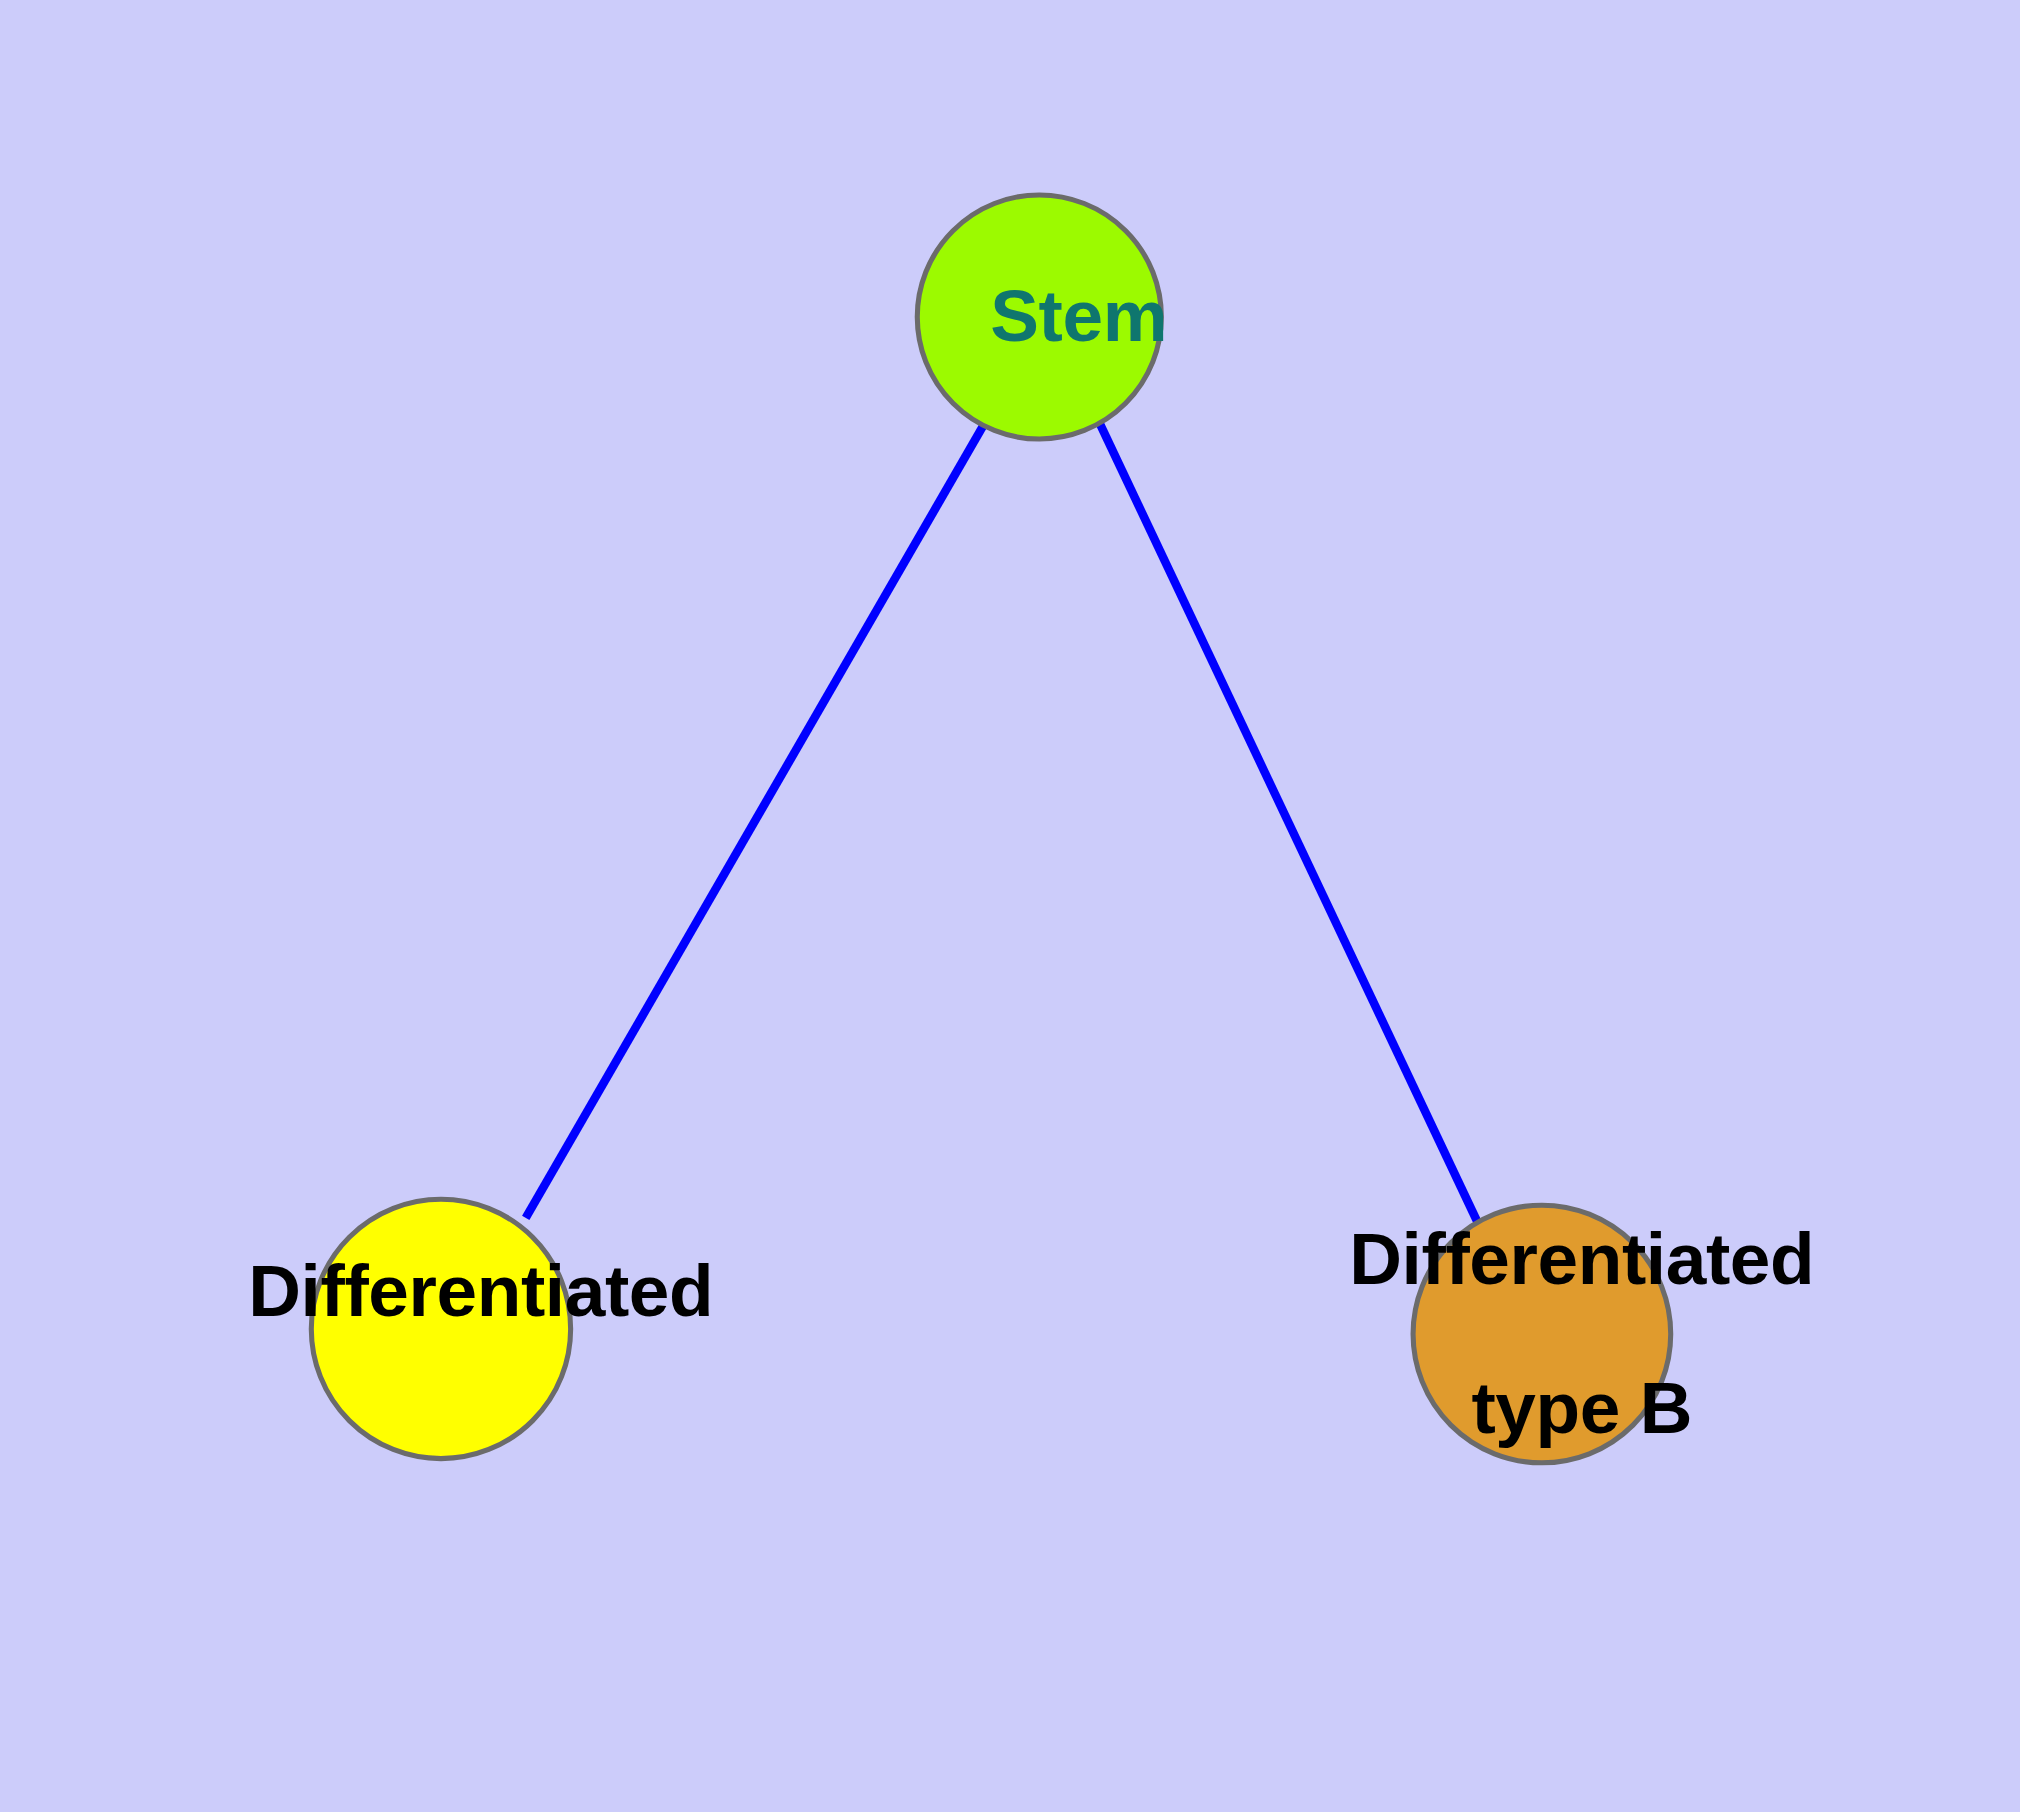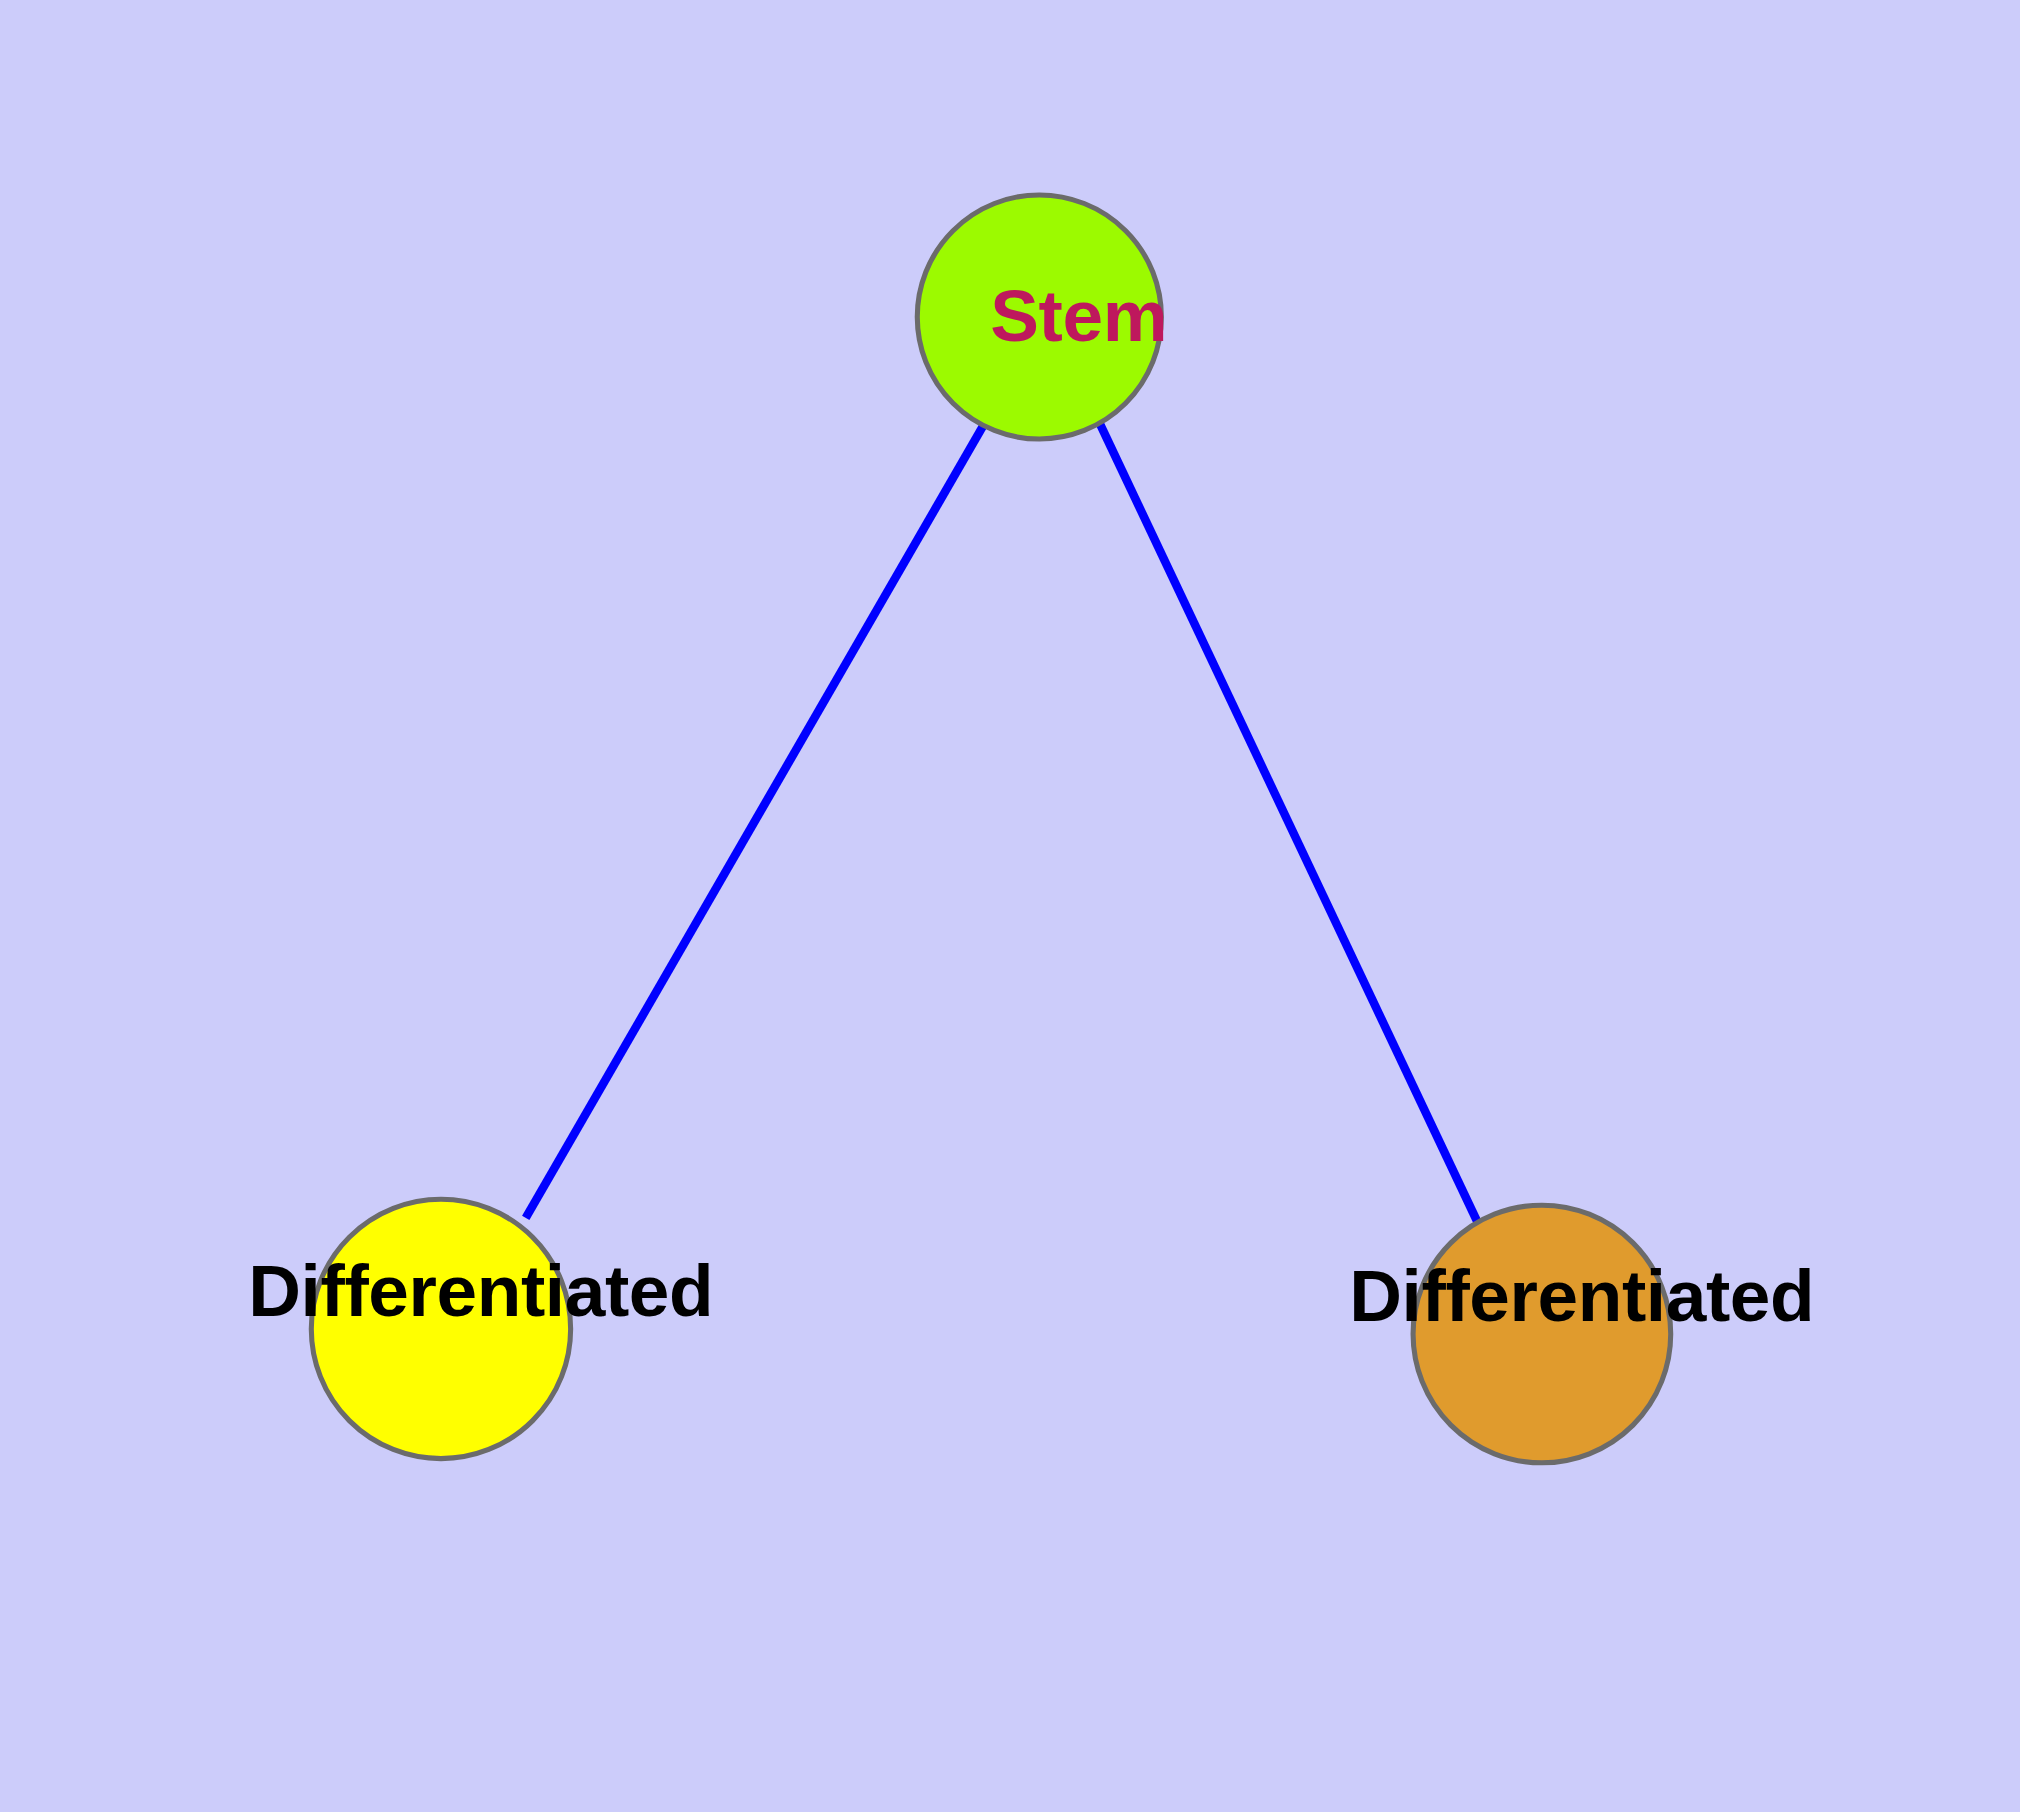--- a/index.html
+++ b/index.html
@@ -46,26 +46,27 @@
       <line id="edge-0" stroke-width="10" stroke-linecap="butt" x1="1160" y1="502" x2="620" y2="1437" stroke="#0000ff"></line>
       <line id="edge-1" stroke-width="10" stroke-linecap="butt" x1="1297" y1="499" x2="1744" y2="1444" stroke="#0000ff"></line>
     </g>
     <g>
       <circle id="node-0" stroke-width="6" cx="1226" cy="374" r="144" fill="#9cfa00" stroke="#6b6b6b"></circle>
       <circle id="node-1" stroke-width="6" cx="520" cy="1568" r="153" fill="#ffff00" stroke="#6b6b6b"></circle>
       <circle id="node-2" stroke-width="6" cx="1819" cy="1574" r="152" fill="#e09b2d" stroke="#6b6b6b"></circle>
     </g>
   </svg>
 
-  <div class="node-label" id="label-0" style="left: 1039px; top: 317px; color: #be185d;">
+  <div class="node-label" id="label-0" style="left: 1039px; top: 317px; color: #0f766e;">
     <span>Stem</span>
   </div>
 
   <div class="node-label" id="label-1" style="left: 441px; top: 1329px; color: rgb(0, 0, 0);">
     <span>Differentiated</span><br>
   </div>
 
   <div class="node-label" id="label-2" style="left: 1542px; top: 1334px; color: rgb(0, 0, 0);">
     <span>Differentiated</span><br>
+    <span>type B</span>
   </div>
 
 </div>
 
 
 </body></html>

